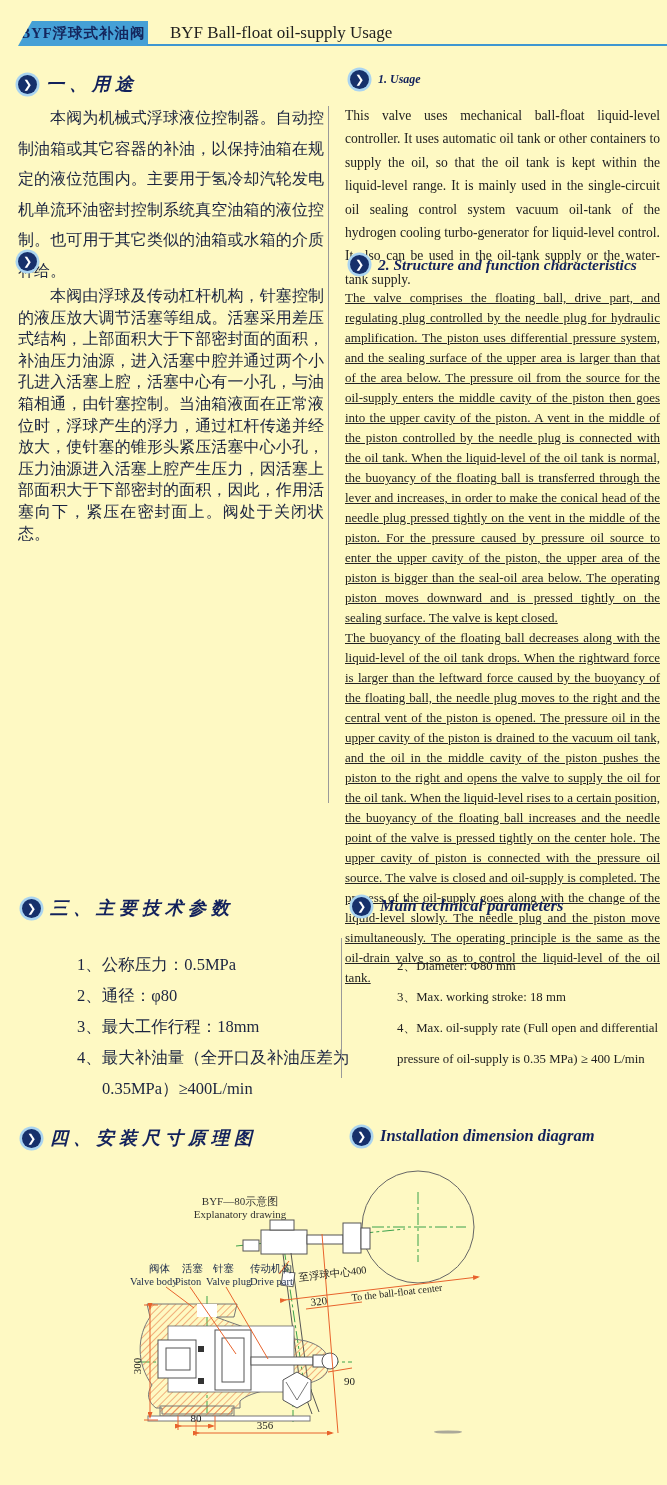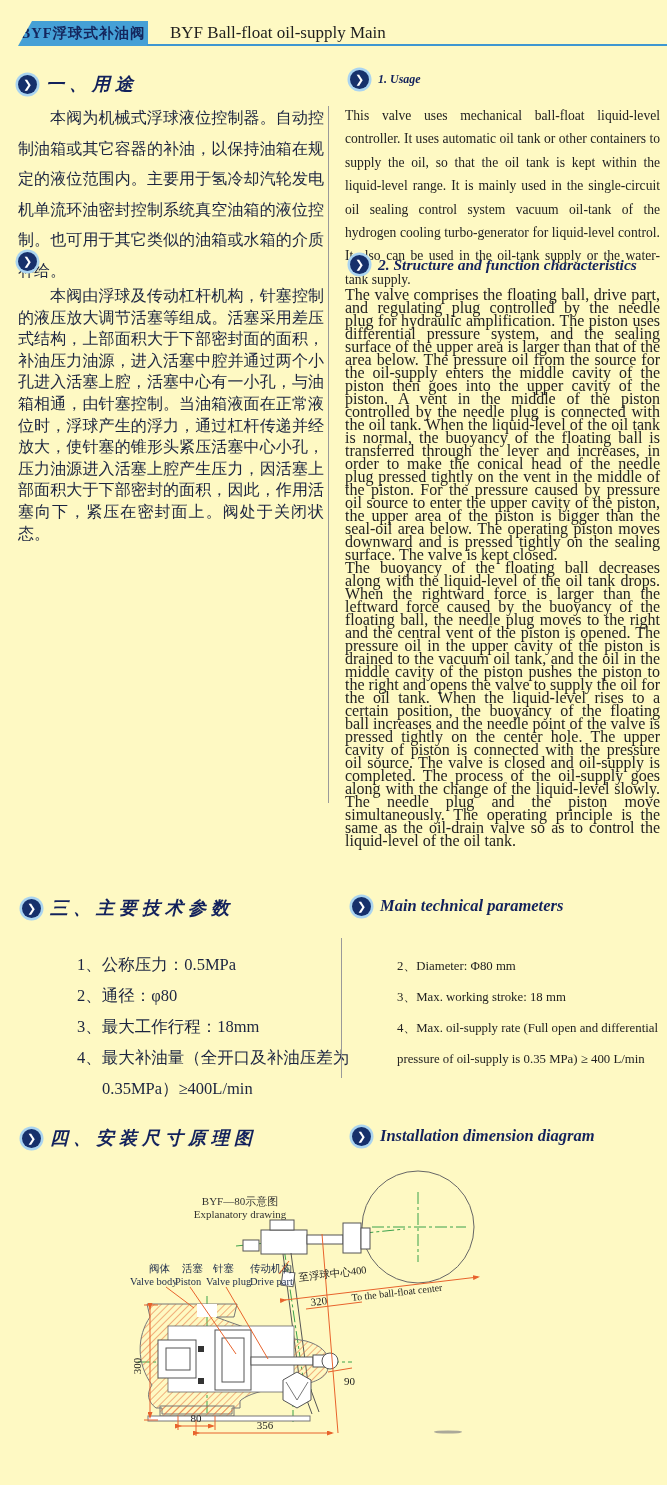--- a/index.html
+++ b/index.html
@@ -35,21 +35,21 @@
   svg text{font-family:"Liberation Serif",serif;}
 </style>
 </head>
 <body>
 
 <div class="page">
 
   <div class="badge">
     <span>BYF浮球式补油阀</span>
   </div>
-  <div class="header-title">BYF Ball-float oil-supply Main</div>
+  <div class="header-title">BYF Ball-float oil-supply Usage</div>
   <div class="header-rule"></div>
 
   <div class="shead" style="left:18px;top:72px;">
     <span class="sicon">❯</span>
     <span class="cn-head">一、用途</span>
   </div>
   <div class="shead" style="left:350px;top:70px;">
     <span class="sicon">❯</span>
     <span class="en-head" style="font-size:12px;">1. Usage</span>
   </div>
@@ -66,21 +66,21 @@
     <span class="sicon">❯</span>
   </div>
   <div class="shead" style="left:350px;top:255px;">
     <span class="sicon">❯</span>
     <span class="en-head">2. Structure and function characteristics</span>
   </div>
 
   <div class="cn-body" style="top:285px;line-height:21.6px;">
     <p>本阀由浮球及传动杠杆机构，针塞控制的液压放大调节活塞等组成。活塞采用差压式结构，上部面积大于下部密封面的面积，补油压力油源，进入活塞中腔并通过两个小孔进入活塞上腔，活塞中心有一小孔，与油箱相通，由针塞控制。当油箱液面在正常液位时，浮球产生的浮力，通过杠杆传递并经放大，使针塞的锥形头紧压活塞中心小孔，压力油源进入活塞上腔产生压力，因活塞上部面积大于下部密封的面积，因此，作用活塞向下，紧压在密封面上。阀处于关闭状态。</p>
   </div>
-  <div class="en-body" style="top:288px;font-size:16px;line-height:13px;">
+  <div class="en-body" style="top:288px;font-size:13px;line-height:20px;text-decoration:underline;">
     <p>The valve comprises the floating ball, drive part, and regulating plug controlled by the needle plug for hydraulic amplification. The piston uses differential pressure system, and the sealing surface of the upper area is larger than that of the area below. The pressure oil from the source for the oil-supply enters the middle cavity of the piston then goes into the upper cavity of the piston. A vent in the middle of the piston controlled by the needle plug is connected with the oil tank. When the liquid-level of the oil tank is normal, the buoyancy of the floating ball is transferred through the lever and increases, in order to make the conical head of the needle plug pressed tightly on the vent in the middle of the piston. For the pressure caused by pressure oil source to enter the upper cavity of the piston, the upper area of the piston is bigger than the seal-oil area below. The operating piston moves downward and is pressed tightly on the sealing surface. The valve is kept closed.</p>
     <p>The buoyancy of the floating ball decreases along with the liquid-level of the oil tank drops. When the rightward force is larger than the leftward force caused by the buoyancy of the floating ball, the needle plug moves to the right and the central vent of the piston is opened. The pressure oil in the upper cavity of the piston is drained to the vacuum oil tank, and the oil in the middle cavity of the piston pushes the piston to the right and opens the valve to supply the oil for the oil tank. When the liquid-level rises to a certain position, the buoyancy of the floating ball increases and the needle point of the valve is pressed tightly on the center hole. The upper cavity of piston is connected with the pressure oil source. The valve is closed and oil-supply is completed. The process of the oil-supply goes along with the change of the liquid-level slowly. The needle plug and the piston move simultaneously. The operating principle is the same as the oil-drain valve so as to control the liquid-level of the oil tank.</p>
   </div>
 
   <div class="shead" style="left:22px;top:896px;">
     <span class="sicon">❯</span>
     <span class="cn-head">三、主要技术参数</span>
   </div>
   <div class="shead" style="left:352px;top:896px;">
     <span class="sicon">❯</span>

